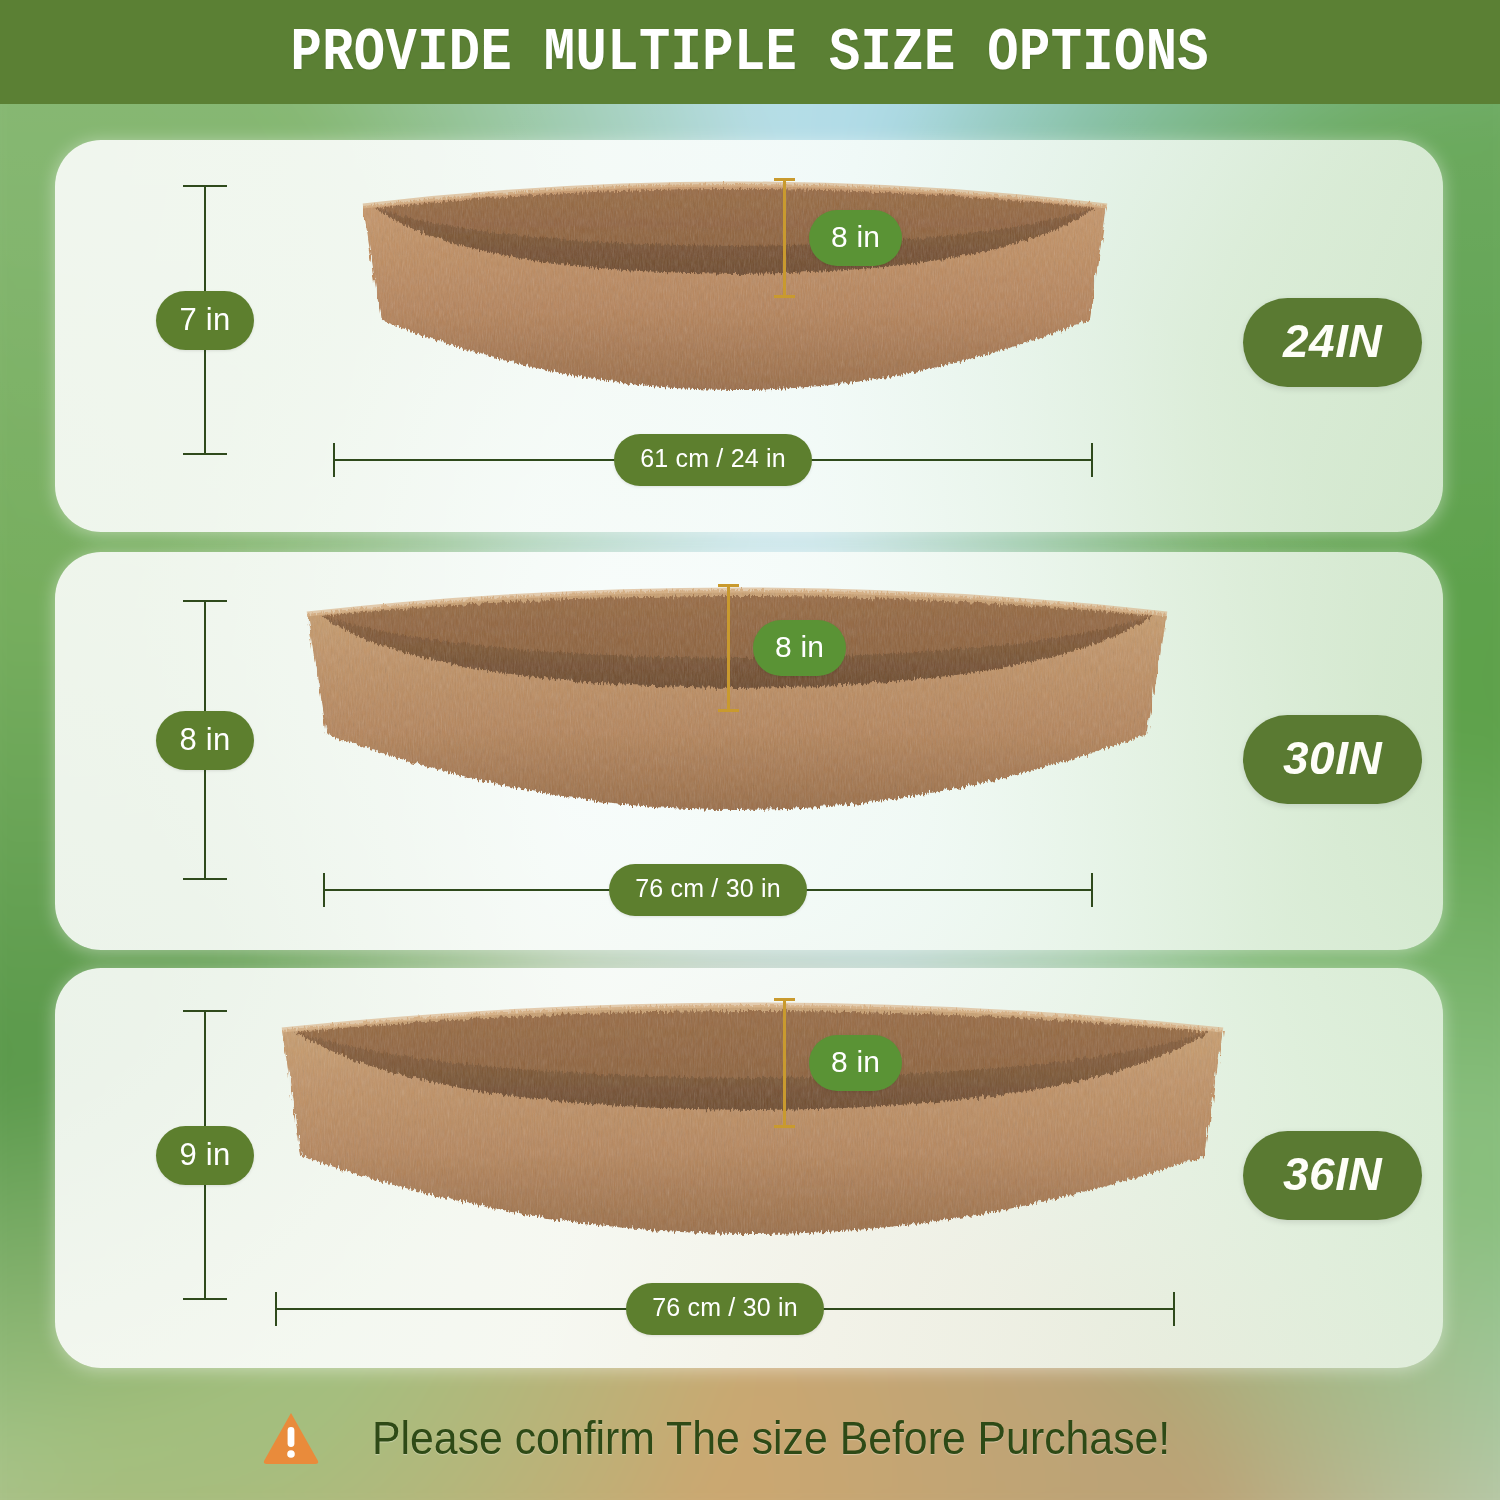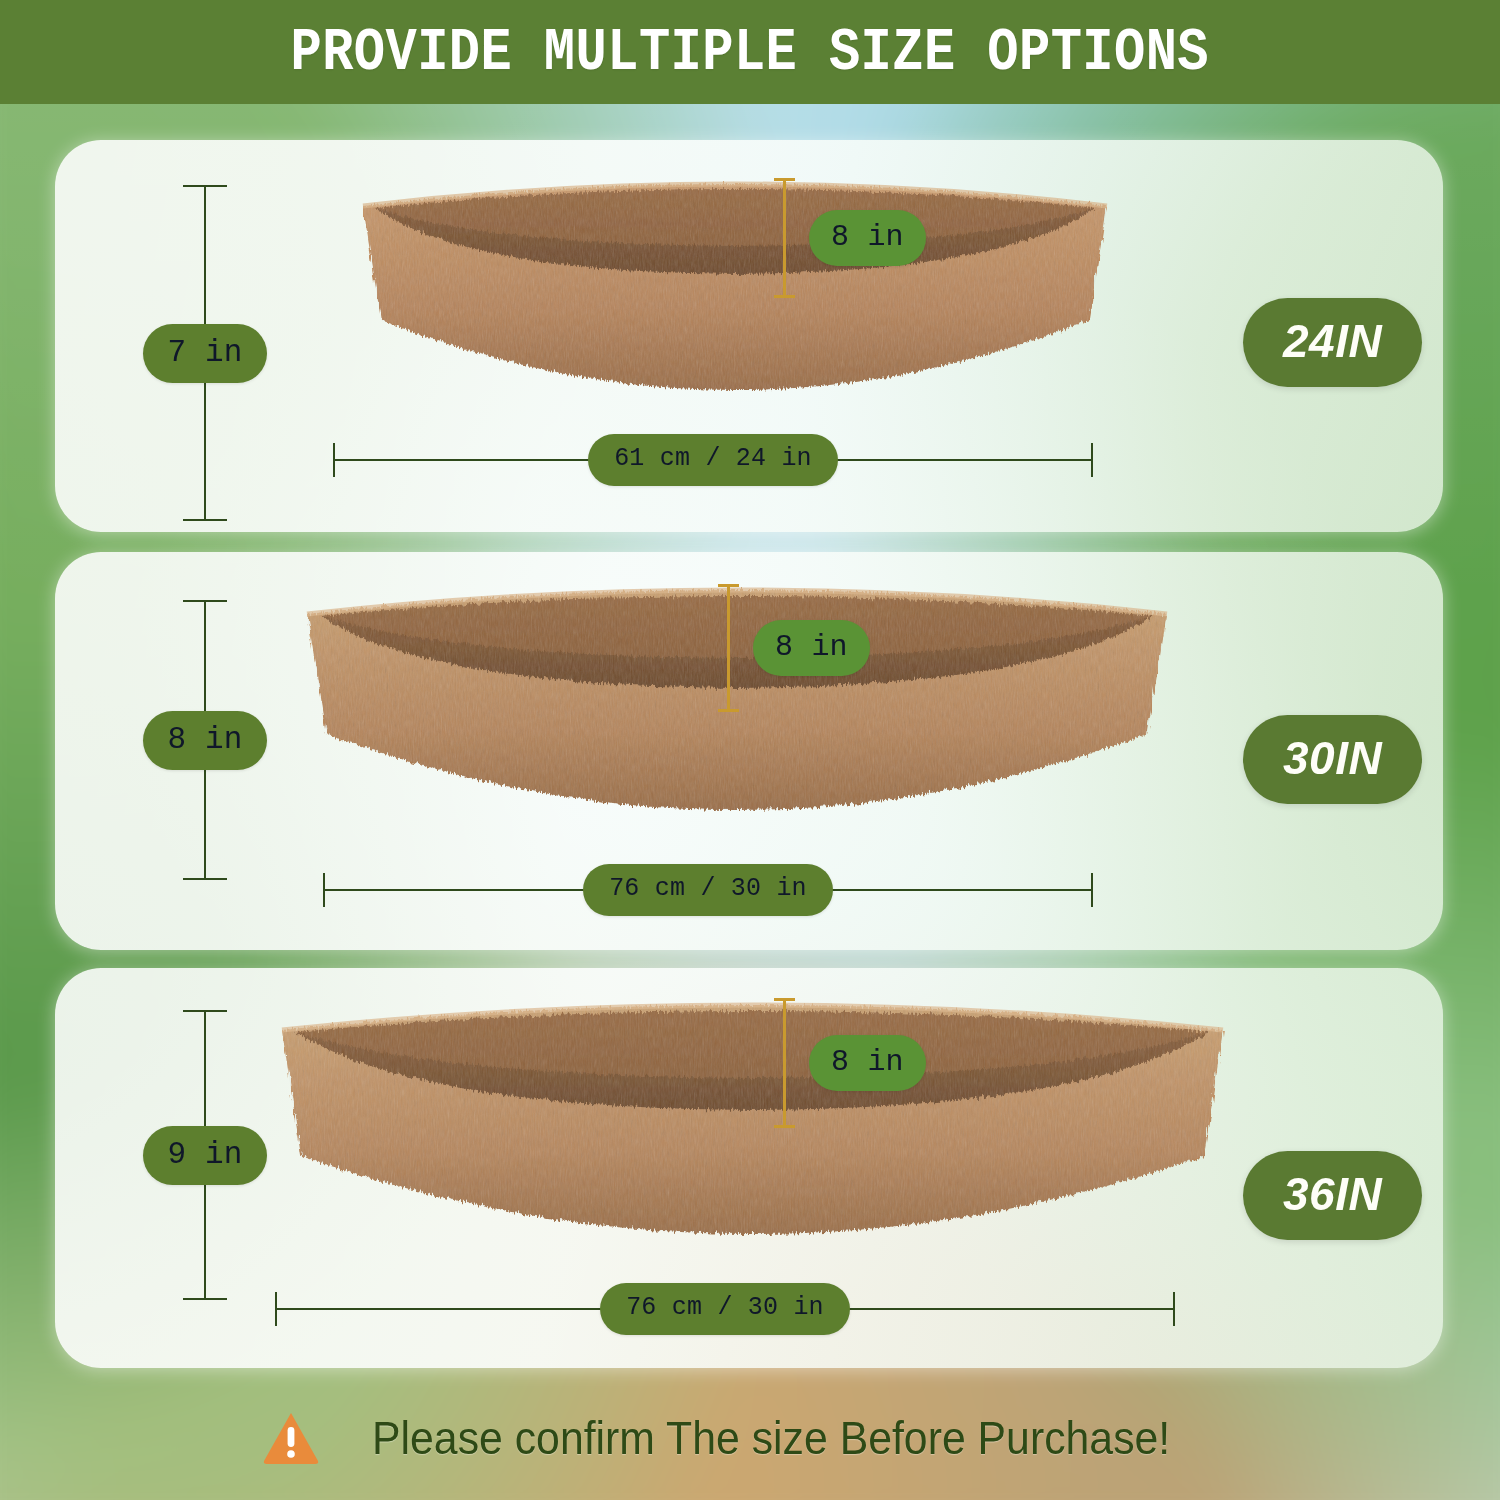--- a/index.html
+++ b/index.html
@@ -90,30 +90,29 @@
   .vdim .vcap {
     position:absolute; left:50%; width:44px; height:2px;
     margin-left:-22px; background:#2f4a1c;
   }
   .vdim .vcap.top { top:0; }
   .vdim .vcap.bot { bottom:0; }
 
   .pill {
     position:relative;
     background:#5d7f2e;
-    color:#0f172a;
+    color:#ffffff;
     border-radius:999px;
     font-size:31px;
     line-height:1;
     padding:13px 24px 15px;
     white-space:nowrap;
     z-index:3;
     letter-spacing:0.2px;
     box-shadow:0 1px 3px rgba(0,0,0,0.10);
-    font-family:Liberation Mono, monospace;
   }
 
   
   .inner-dim {
     position:absolute;
     display:flex; align-items:center;
     z-index:12;
   }
   .inner-dim .gline {
     position:absolute; left:0; top:0; bottom:0;
@@ -198,21 +197,21 @@
 
   <div class="bg-base"></div>
   <div class="bg-haze"></div>
 
   <div class="header">
     <div class="header-title">PROVIDE MULTIPLE SIZE OPTIONS</div>
   </div>
 
   <div class="card" id="card-0">
 
-    <div class="vdim" style="left:120px; top:45px; height:336px;">
+    <div class="vdim" style="left:120px; top:45px; height:270px;">
       <div class="vline"></div>
       <div class="vcap top"></div>
       <div class="vcap bot"></div>
       <div class="pill">7 in</div>
     </div>
 
     <div class="basket" style="left:290px; top:28px; width:780px; height:280px;">
       <svg viewBox="0 0 780 280" preserveAspectRatio="none">
         <defs>
           <linearGradient id="b0-out" x1="0" y1="0" x2="0" y2="1">
@@ -388,21 +387,21 @@
       <div class="pill">8 in</div>
     </div>
 
     <div class="hdim" style="left:220px; top:318px; width:900px;">
       <div class="hline"></div>
       <div class="hcap left"></div>
       <div class="hcap right"></div>
       <div class="pill">76 cm / 30 in</div>
     </div>
 
-    <div class="size-badge" style="left:1188px; top:163px;margin-top:20px;">36IN</div>
+    <div class="size-badge" style="left:1188px; top:163px;">36IN</div>
   </div>
 
   <div class="footer-note">
     <svg class="warn-tri" viewBox="0 0 58 54">
       <path d="M29 2 L56 50 Q57 53 53 53 L5 53 Q1 53 2 50 Z" fill="#e98b3b"></path>
       <rect x="25.6" y="16" width="6.8" height="20" rx="3.4" fill="#ffffff"></rect>
       <circle cx="29" cy="43" r="3.8" fill="#ffffff"></circle>
     </svg>
     <div class="footer-text">Please confirm The size Before Purchase!</div>
   </div>

